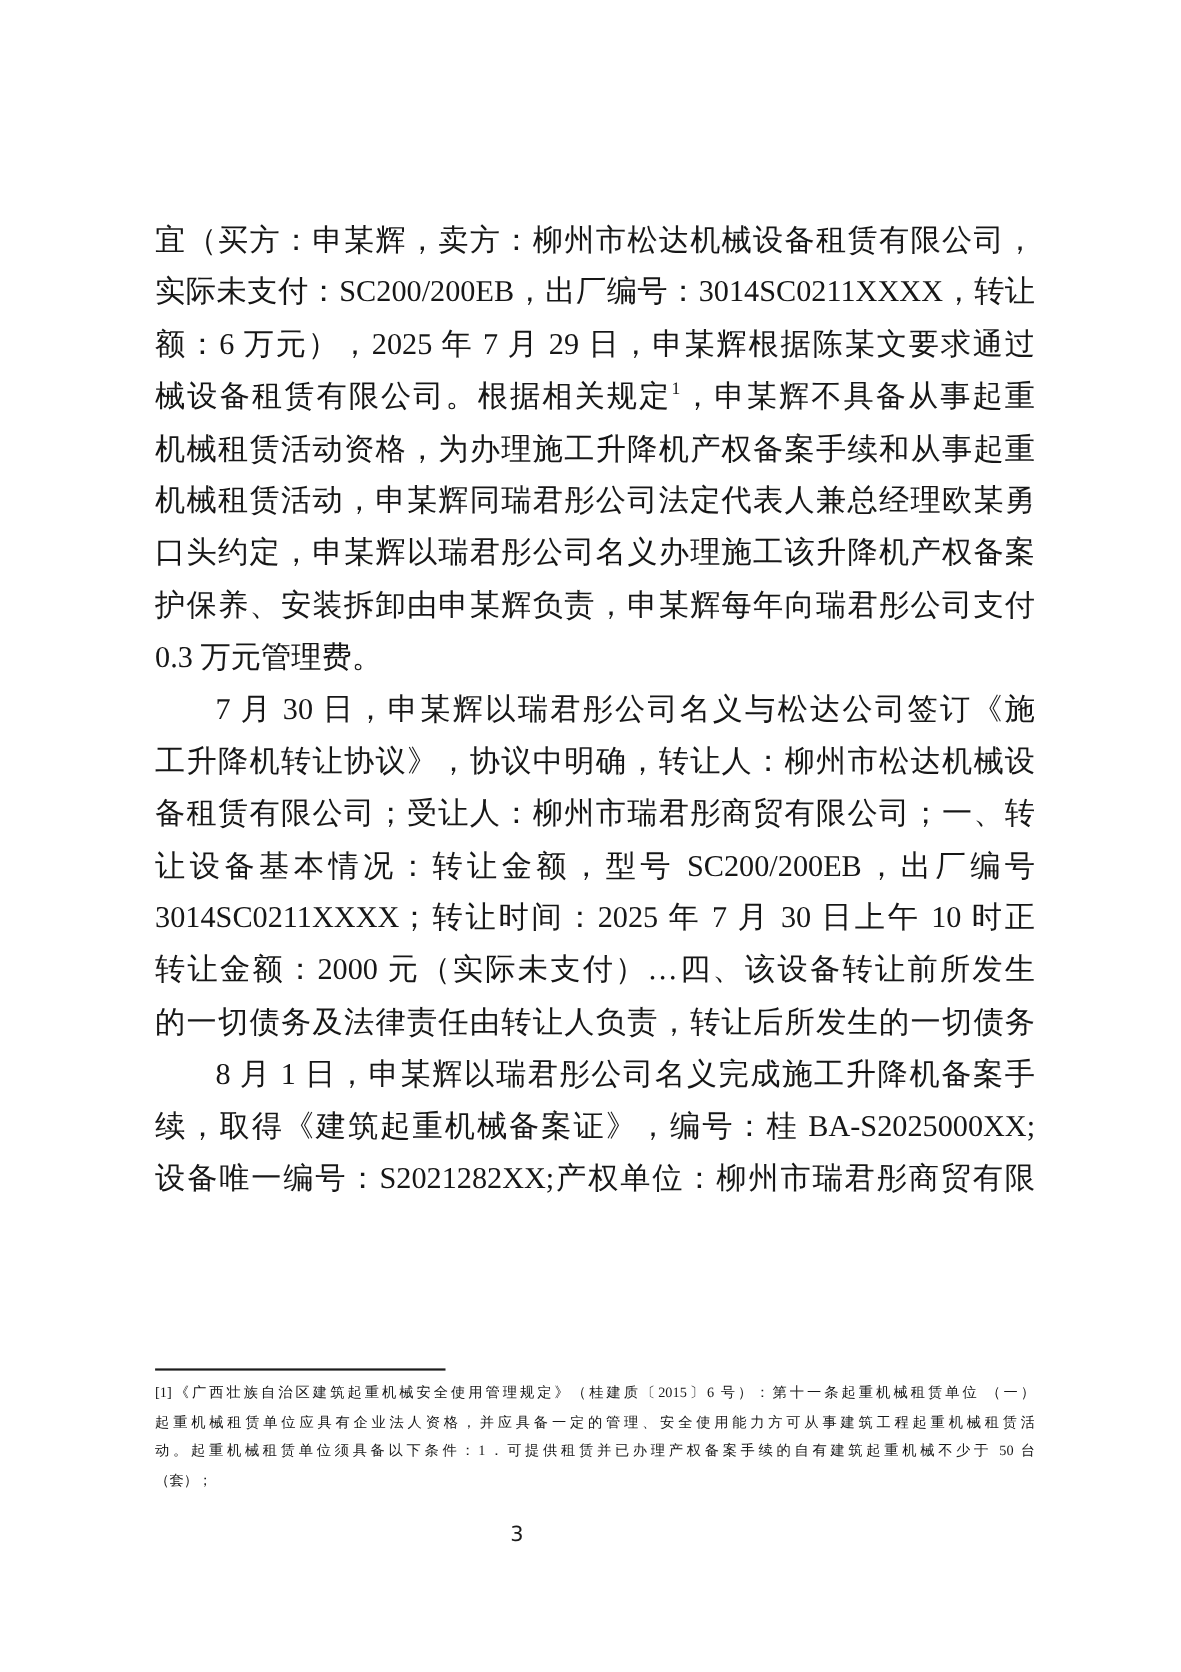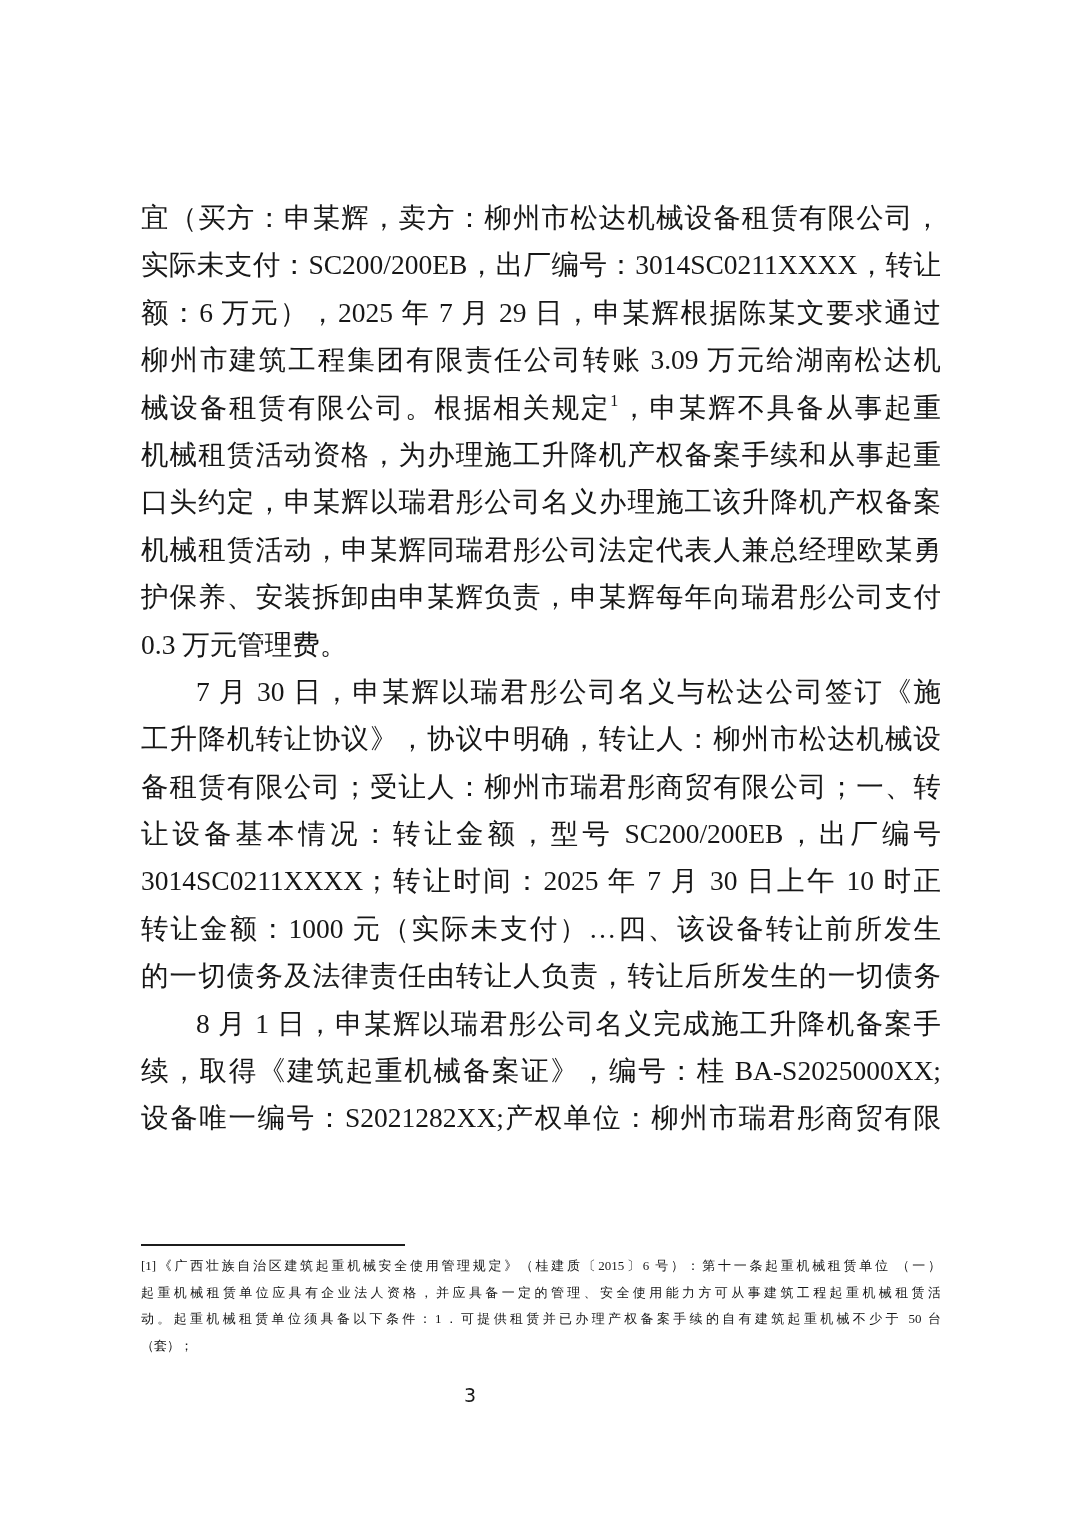--- a/index.html
+++ b/index.html
@@ -70,33 +70,32 @@
 </style>
 </head>
 <body>
 
 <div class="page">
 
   <div class="doc">
     <div class="bl">宜（买方：申某辉，卖方：柳州市松达机械设备租赁有限公司，</div>
     <div class="bl">实际未支付：SC200/200EB，出厂编号：3014SC0211XXXX，转让金</div>
     <div class="bl">额：6 万元），2025 年 7 月 29 日，申某辉根据陈某文要求通过</div>
-    <div class="bl">柳州市建筑工程集团有限责任公司转账 3.09 万元给湖南松达机</div>
     <div class="bl"><span>械设备租赁有限公司。根据相关规定</span><span class="fnref">1</span><span>，申某辉不具备从事起重</span></div>
     <div class="bl">机械租赁活动资格，为办理施工升降机产权备案手续和从事起重</div>
+    <div class="bl">机械租赁活动，申某辉同瑞君彤公司法定代表人兼总经理欧某勇</div>
     <div class="bl">口头约定，申某辉以瑞君彤公司名义办理施工该升降机产权备案</div>
-    <div class="bl">机械租赁活动，申某辉同瑞君彤公司法定代表人兼总经理欧某勇</div>
     <div class="bl">护保养、安装拆卸由申某辉负责，申某辉每年向瑞君彤公司支付</div>
     <div class="bl end">0.3 万元管理费。</div>
     <div class="bl indent">7 月 30 日，申某辉以瑞君彤公司名义与松达公司签订《施</div>
     <div class="bl">工升降机转让协议》，协议中明确，转让人：柳州市松达机械设</div>
     <div class="bl">备租赁有限公司；受让人：柳州市瑞君彤商贸有限公司；一、转</div>
     <div class="bl">让设备基本情况：转让金额，型号 SC200/200EB，出厂编号</div>
     <div class="bl">3014SC0211XXXX；转让时间：2025 年 7 月 30 日上午 10 时正起，</div>
-    <div class="bl">转让金额：1000 元（实际未支付）…四、该设备转让前所发生</div>
+    <div class="bl">转让金额：2000 元（实际未支付）…四、该设备转让前所发生</div>
     <div class="bl">的一切债务及法律责任由转让人负责，转让后所发生的一切债务</div>
     <div class="bl indent">8 月 1 日，申某辉以瑞君彤公司名义完成施工升降机备案手</div>
     <div class="bl">续，取得《建筑起重机械备案证》，编号：桂 BA-S2025000XX;</div>
     <div class="bl">设备唯一编号：S2021282XX;产权单位：柳州市瑞君彤商贸有限</div>
   </div>
 
   <div class="sep"></div>
 
   <div class="fns">
     <div class="fl">[1]《广西壮族自治区建筑起重机械安全使用管理规定》（桂建质〔2015〕6 号）：第十一条起重机械租赁单位 （一）</div>

